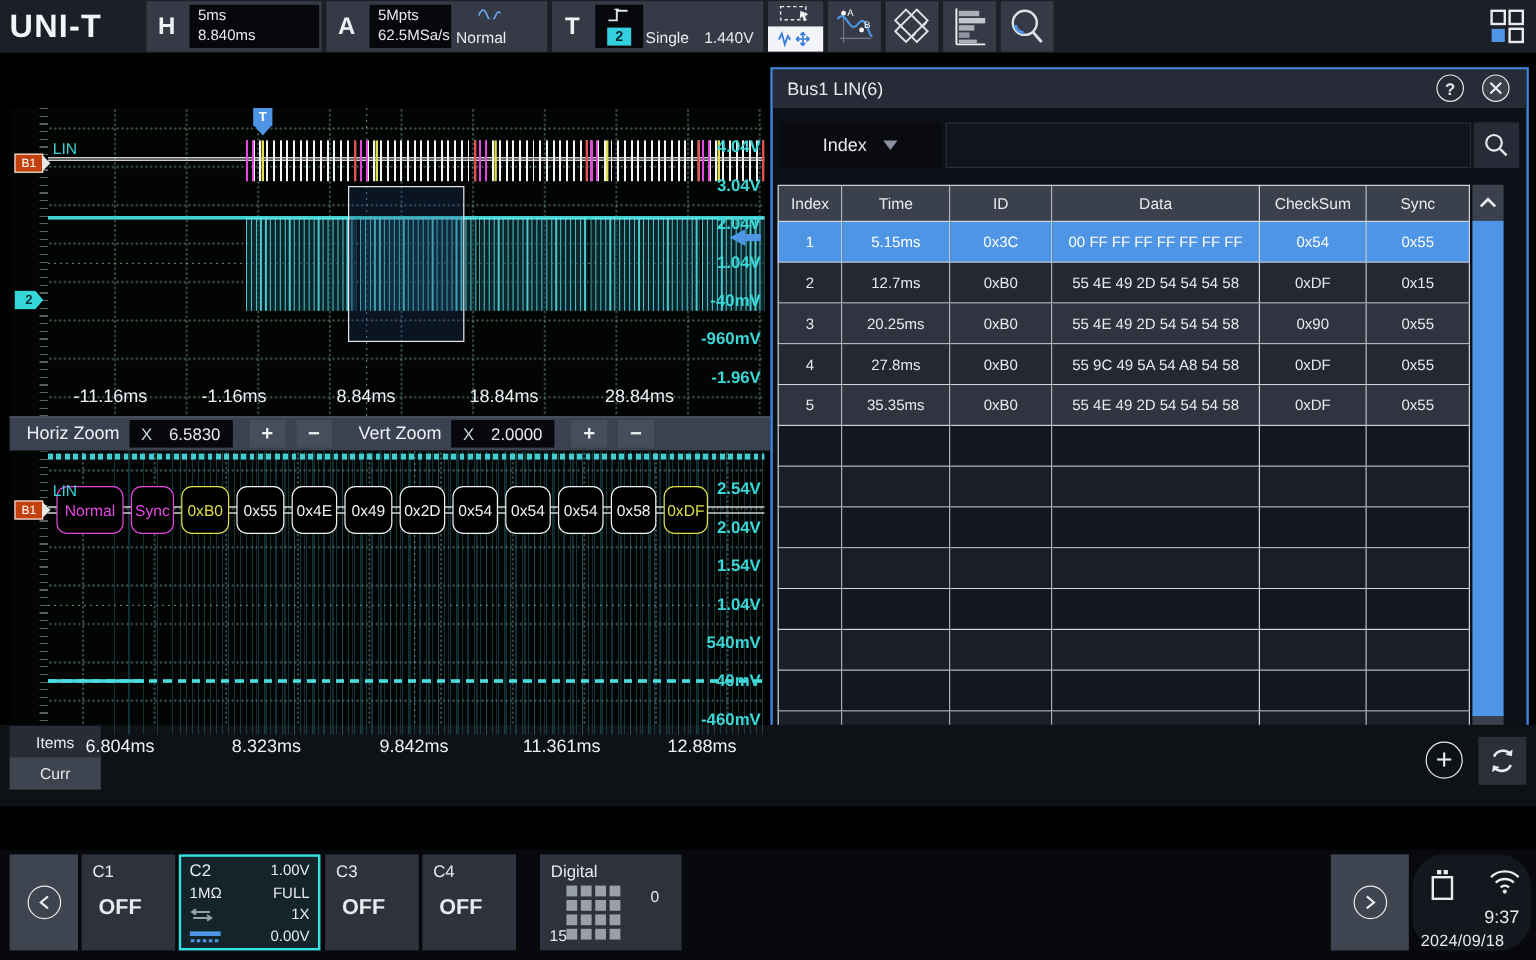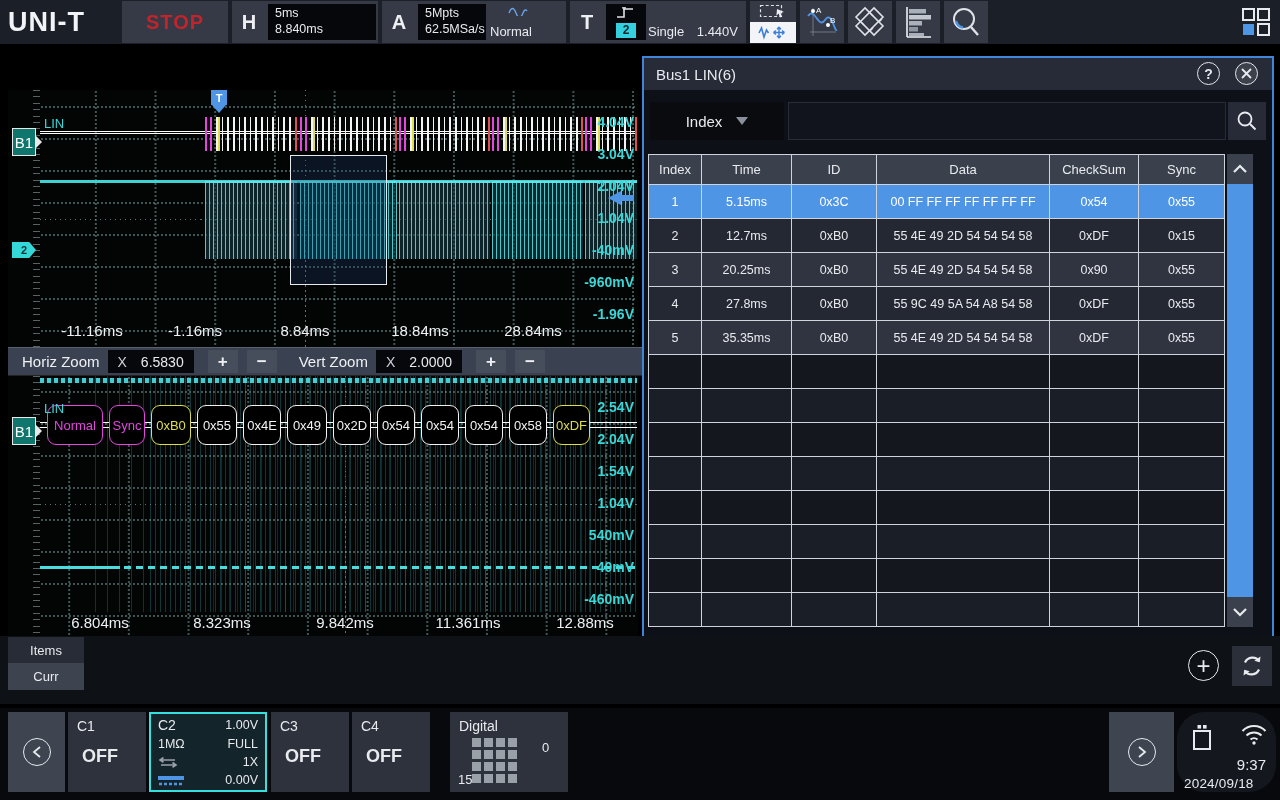--- a/index.html
+++ b/index.html
@@ -48,22 +48,22 @@
   .ruler{position:absolute;left:25px;width:7px;top:0;bottom:0;
     background:repeating-linear-gradient(180deg,rgba(190,210,210,.45) 0 1px,transparent 1px 6.4px);}
   .centerline-v{position:absolute;top:0;bottom:0;width:1px;
     background:repeating-linear-gradient(180deg,rgba(160,210,210,.55) 0 1.5px,transparent 1.5px 5px);}
   .centerline-h{position:absolute;left:32px;right:1px;height:1px;
     background:repeating-linear-gradient(90deg,rgba(160,210,210,.55) 0 1.5px,transparent 1.5px 5px);}
 
   .vlab{position:absolute;right:4px;width:70px;text-align:right;font-size:14px;font-weight:700;color:#3bd6d6;transform:translateY(-9px);z-index:8;}
   .tlab{position:absolute;font-size:15px;color:#eef0f4;transform:translateX(-50%);z-index:8;}
 
-  .bus-tag{position:absolute;width:24px;height:28px;border:1px solid #e8e8e8;background:#0f766e;color:#fff;
-    font-size:15px;display:flex;align-items:center;justify-content:center;z-index:9;}
+  .bus-tag{position:absolute;width:24px;height:16px;border:1px solid #e8e8e8;background:#c2410c;color:#fff;
+    font-size:10px;display:flex;align-items:center;justify-content:center;z-index:9;}
   .bus-tag::after{content:"";position:absolute;right:-7px;border-top:7px solid transparent;border-bottom:7px solid transparent;border-left:7px solid #e8e8e8;}
   .lin-lab{position:absolute;font-size:13px;color:#3bd6d6;z-index:9;}
 
   
   .busline{position:absolute;left:32px;right:1px;top:41px;height:3px;border-top:1px solid #fff;border-bottom:1px solid #fff;z-index:3;}
   .burst-bus{position:absolute;top:27px;height:34px;z-index:4;
     background-image:repeating-linear-gradient(90deg,#f4f4f4 0 1.6px,transparent 1.6px 5.6px);}
   .burst-bus::before{content:"";position:absolute;left:0;top:0;bottom:0;width:9px;
     background:repeating-linear-gradient(90deg,#e546e0 0 1.8px,transparent 1.8px 4.8px);}
   .burst-bus::after{content:"";position:absolute;right:0;top:0;bottom:0;width:2px;background:#e05050;}
@@ -132,21 +132,21 @@
   .row-a .tcellb{background:#232833;}
   .row-b .tcellb{background:#2f3440;}
   .row-ea .tcellb{background:#14171e;}
   .row-eb .tcellb{background:#1a1e26;}
 
   #bp-scroll{position:absolute;left:583px;top:96px;width:26px;height:473px;background:#1a1e26;display:flex;flex-direction:column;}
   .sbtn{height:30px;background:#3a414d;display:flex;align-items:center;justify-content:center;flex:0 0 auto;}
   #bp-thumb{flex:1;background:#4f95e5;}
 
   
-  #substrip{position:absolute;left:0;top:636px;width:1280px;height:68px;background:#0e1116;}
+  #substrip{position:absolute;left:0;top:604px;width:1280px;height:68px;background:#0e1116;}
   #tab-items{position:absolute;left:8px;top:1px;width:76px;height:26px;background:#272c36;display:flex;align-items:center;justify-content:center;font-size:13px;}
   #tab-curr{position:absolute;left:8px;top:27px;width:76px;height:27px;background:#3d434f;display:flex;align-items:center;justify-content:center;font-size:13px;}
   #add-btn{position:absolute;left:1188px;top:14px;width:31px;height:31px;border:1.7px solid #e8eaee;border-radius:50%;
     display:flex;align-items:center;justify-content:center;font-size:24px;font-weight:300;color:#e8eaee;line-height:1;}
   #refresh-btn{position:absolute;left:1232px;top:10px;width:40px;height:40px;background:#2a2f3a;display:flex;align-items:center;justify-content:center;}
 
   
   #chanbar{position:absolute;left:0;top:708px;width:1280px;height:92px;background:#07090d;}
   .card{position:absolute;top:4px;height:80px;background:#2d323d;}
   .navcard{background:#3e4450;display:flex;align-items:center;justify-content:center;}
@@ -166,21 +166,20 @@
 
   svg{display:block;}
 </style>
 </head>
 <body>
 
 <div id="screen">
 
   <div id="topbar">
     <div class="logo">UNI-T</div>
-    <div class="tcell stop-cell">STOP</div>
     <div class="tcell h-cell">
       <div class="keyletter">H</div>
       <div class="blackbox" style="flex:1">
         <span>5ms</span>
         <span>8.840ms</span>
       </div>
     </div>
     <div class="tcell a-cell">
       <div class="keyletter">A</div>
       <div class="blackbox" style="width:68px">

